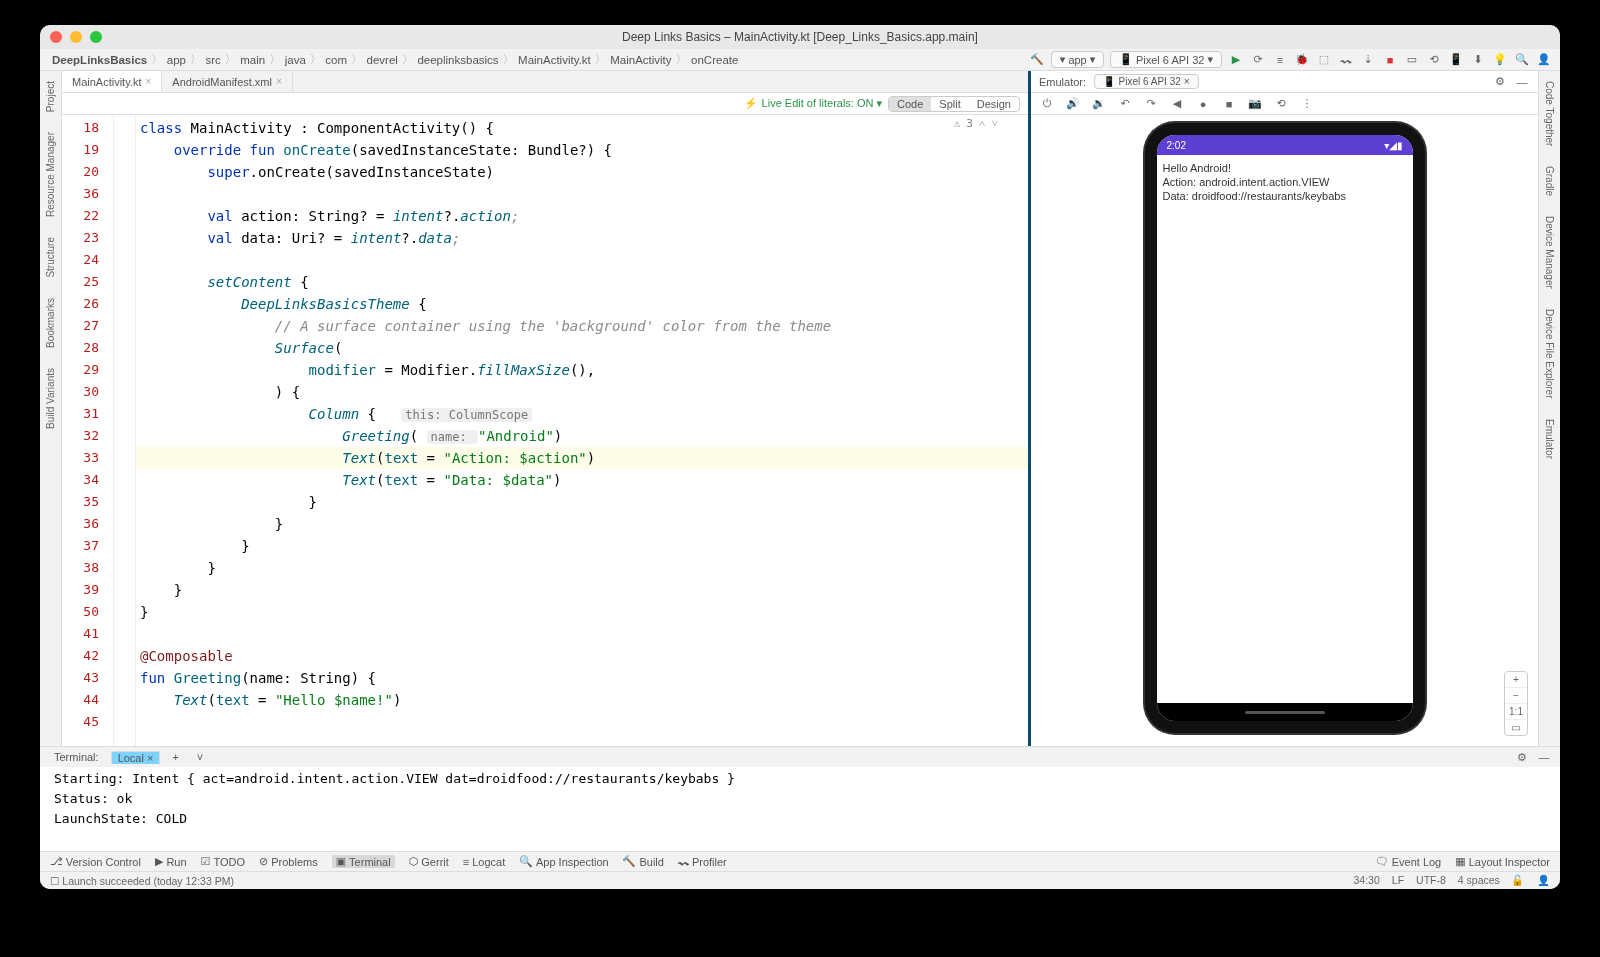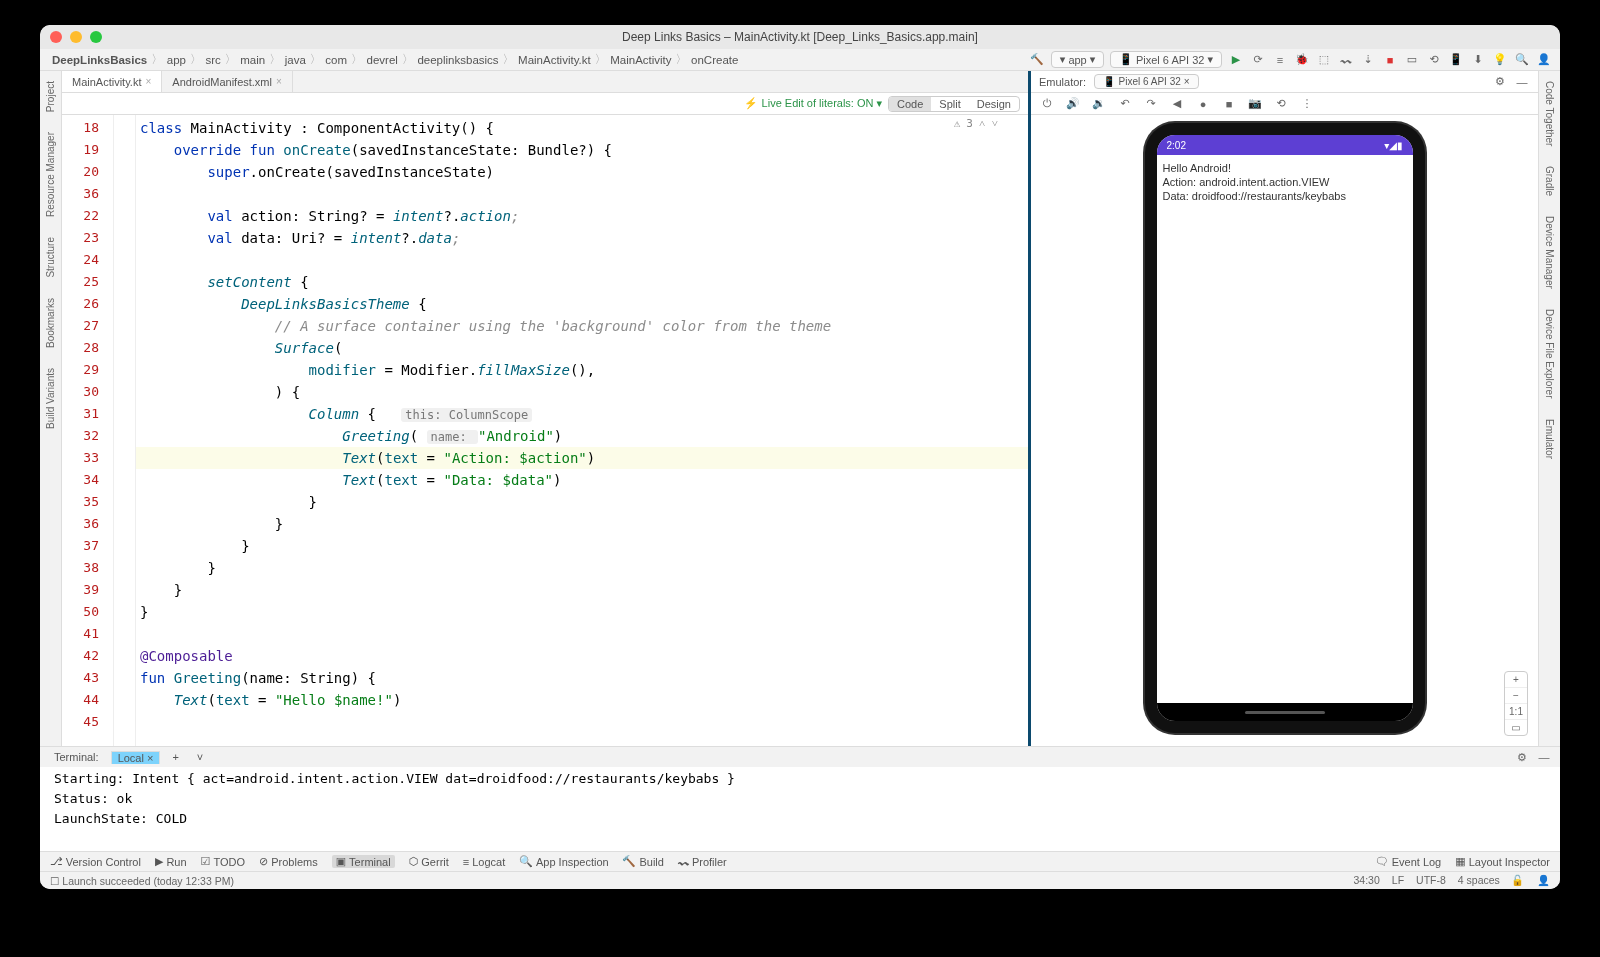--- a/index.html
+++ b/index.html
@@ -35,21 +35,21 @@
 .gutter .ln{height:22px;padding-right:14px;line-height:22px;}
 .gcol { width:22px; border-right:1px solid #eee;}
 .code { flex:1; padding-top:2px; overflow:hidden; position:relative;}
 .cl{height:22px;line-height:22px;white-space:pre;padding-left:4px;}
 .cl.hl{background:#fcfce8;}
 .k{color:#0033b3;}
 .fn{color:#00627a;}
 .s{color:#067d17;}
 .c{color:#8c8c8c;font-style:italic;}
 .p{color:#871094;}
-.an{color:#4c1d95;}
+.an{color:#7f1d1d;}
 .it{font-style:italic;color:#00627a;}
 .ul{}
 .hint{background:#f0f0f0;color:#777;border-radius:3px;padding:0 4px;font-size:12px;font-style:normal;}
 .warnbadge{position:absolute;top:2px;right:30px;font-size:11px;color:#888;display:flex;gap:6px;align-items:center;}
 .emupane { width:510px; background:#fff; border-left:3px solid #0c4a6e; display:flex; flex-direction:column;}
 .emutop { height:22px; border-bottom:1px solid #ddd; display:flex; align-items:center; padding:0 8px; font-size:11px; color:#555; gap:8px;}
 .emutop .right{margin-left:auto;display:flex;gap:6px;}
 .emutool { height:22px; border-bottom:1px solid #ddd; display:flex; align-items:center; padding:0 8px; gap:10px; color:#666; font-size:12px;}
 .emubody { flex:1; display:flex; align-items:flex-start; justify-content:center; padding-top:8px; position:relative;}
 .phone { width:280px; height:610px; background:#111; border-radius:30px; padding:12px; box-shadow:0 0 0 2px #333;}

